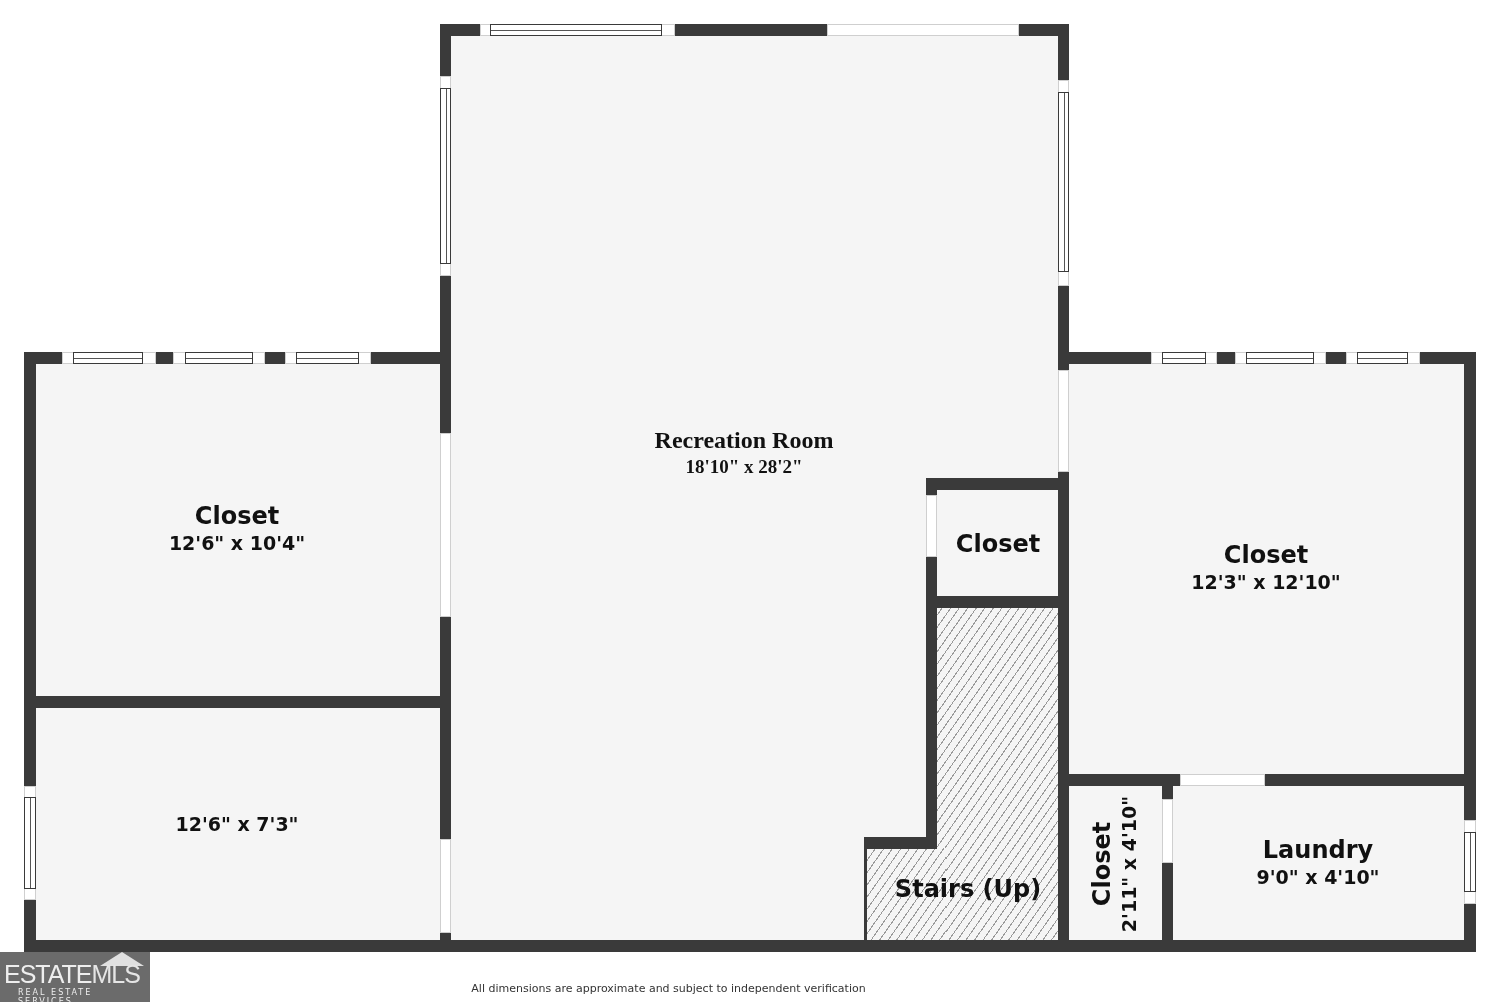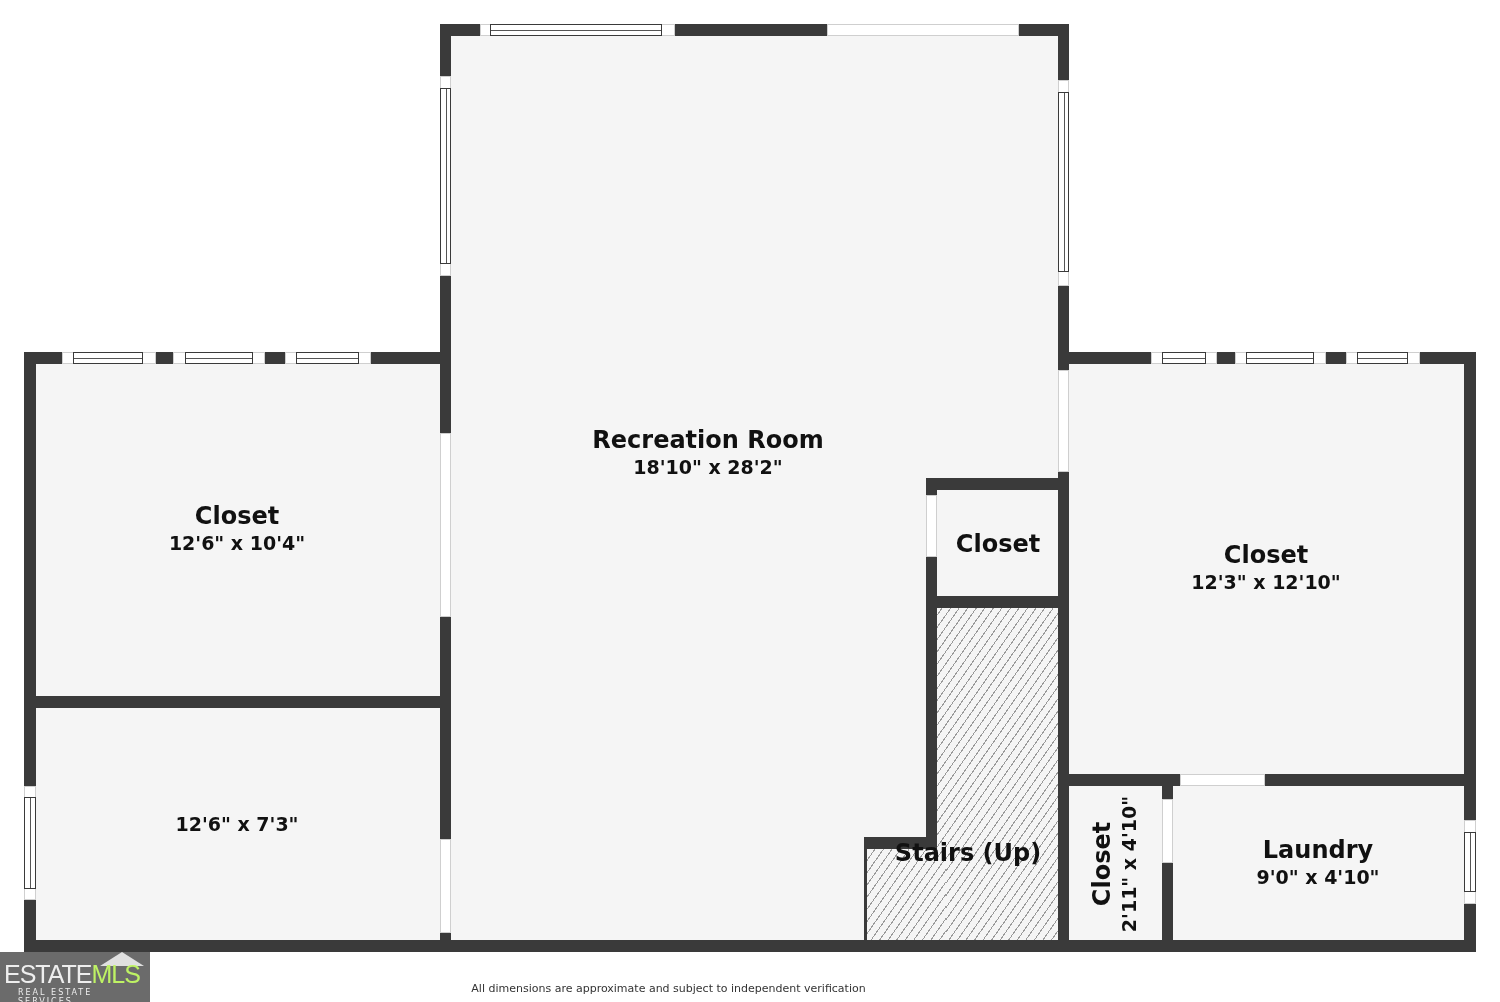--- a/index.html
+++ b/index.html
@@ -13,21 +13,21 @@
   .win-v { position:absolute; background:#ffffff; box-sizing:border-box; border:1.5px solid #3a3a3a; }
   .win-v::after { content:""; position:absolute; top:0; bottom:0; left:50%; border-left:1.5px solid #555; }
   .label { position:absolute; text-align:center; color:#111; transform:translate(-50%,-50%); white-space:nowrap; }
   .label .name { font-weight:bold; font-size:24px; line-height:30px; display:block; }
   .label .dim { font-weight:bold; font-size:19px; line-height:24px; display:block; }
   .label.vertical { transform:translate(-50%,-50%) rotate(-90deg); }
   .hatch { position:absolute;
     background: repeating-linear-gradient(-55deg, #f5f5f5 0px, #f5f5f5 6px, #9a9a9a 6px, #9a9a9a 7px); }
   .logo { position:absolute; left:0; top:952px; width:150px; height:50px; background:#6b6b6b; color:#eee; }
   .logo .brand { position:absolute; left:4px; top:8px; font-family:"Liberation Sans", sans-serif; font-size:25px; letter-spacing:-1px; }
-  .logo .brand .mls { color:#bef264; }
+  .logo .brand .mls { color:#e5e5e5; }
   .logo .sub { position:absolute; left:18px; top:36px; font-size:8px; letter-spacing:2px; font-family:"DejaVu Sans", sans-serif; }
   .logo .roof { position:absolute; left:100px; top:0px; width:0; height:0;
     border-left:22px solid transparent; border-right:22px solid transparent; border-bottom:14px solid #e0e0e0; }
   .footer { position:absolute; left:0; width:1337px; top:982px; text-align:center; font-size:11px; color:#333;
     font-family:"DejaVu Sans", sans-serif; }
 </style>
 </head>
 <body>
 
 <div class="floor" style="left:440px;top:24px;width:628px;height:928px;"></div>
@@ -89,39 +89,39 @@
 
 <div class="wall" style="left:1464px;top:352px;width:12px;height:600px;"></div>
 <div class="gap" style="left:1464px;top:820px;width:12px;height:84px;"></div>
 <div class="win-v" style="left:1464px;top:832px;width:12px;height:60px;"></div>
 
 <div class="wall" style="left:1062px;top:774px;width:414px;height:12px;"></div>
 <div class="gap" style="left:1180px;top:774px;width:85px;height:12px;"></div>
 <div class="wall" style="left:1162px;top:774px;width:11px;height:178px;"></div>
 <div class="gap" style="left:1162px;top:799px;width:11px;height:64px;"></div>
 
-<div class="label" style="left:708px;top:452px;">
+<div class="label" style="left:744px;top:452px;font-family:Liberation Serif, serif;">
   <span class="name">Recreation Room</span>
   <span class="dim">18'10" x 28'2"</span>
 </div>
 <div class="label" style="left:237px;top:528px;">
   <span class="name">Closet</span>
   <span class="dim">12'6" x 10'4"</span>
 </div>
 <div class="label" style="left:237px;top:824px;">
   <span class="dim">12'6" x 7'3"</span>
 </div>
 <div class="label" style="left:1266px;top:567px;">
   <span class="name">Closet</span>
   <span class="dim">12'3" x 12'10"</span>
 </div>
 <div class="label" style="left:998px;top:544px;">
   <span class="name">Closet</span>
 </div>
-<div class="label" style="left:968px;top:853px;">
+<div class="label" style="left:968px;top:889px;">
   <span class="name">Stairs (Up)</span>
 </div>
 <div class="label vertical" style="left:1114px;top:864px;">
   <span class="name">Closet</span>
   <span class="dim">2'11" x 4'10"</span>
 </div>
 <div class="label" style="left:1318px;top:862px;">
   <span class="name">Laundry</span>
   <span class="dim">9'0" x 4'10"</span>
 </div>

